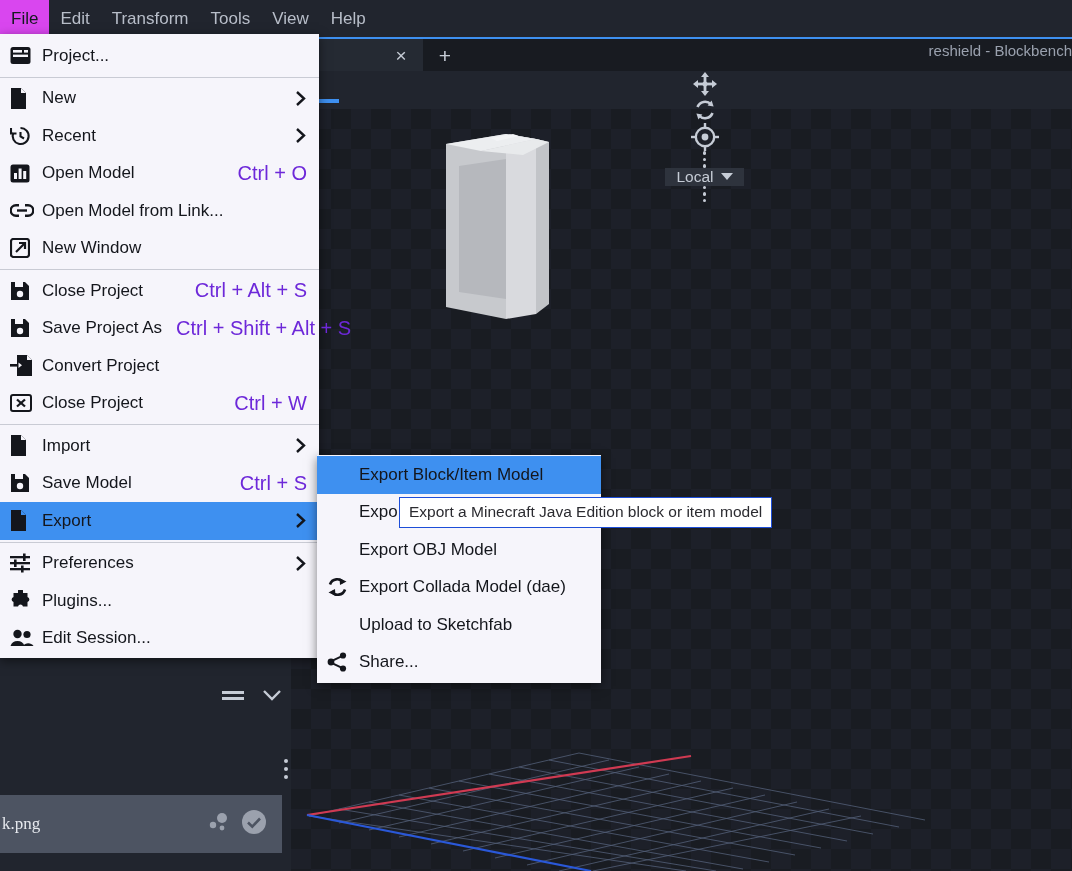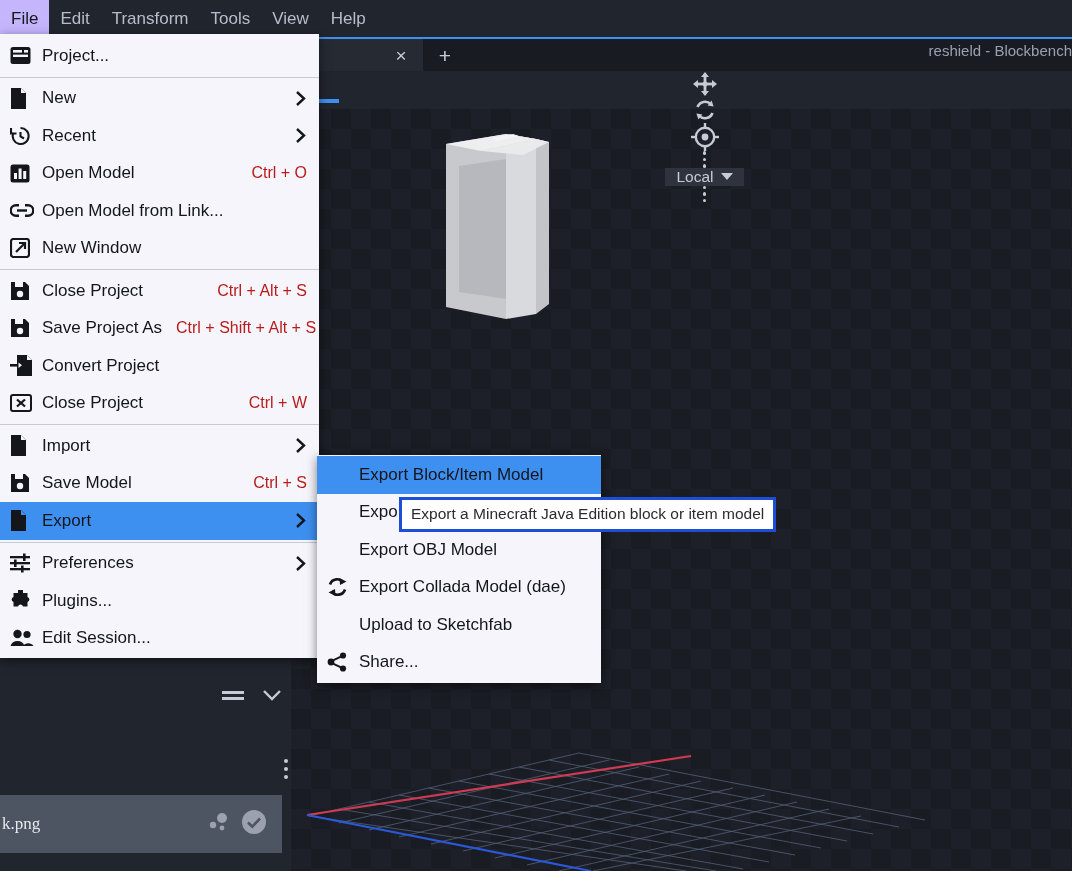--- a/index.html
+++ b/index.html
@@ -23,21 +23,21 @@
   .menubar { display: flex; align-items: stretch; height: 37px; }
   .menu-item {
     display: flex; align-items: center;
     padding: 0 11px;
     color: #b8bec9;
     font-size: 17px;
     line-height: 1;
     cursor: default;
     user-select: none;
   }
-  .menu-item.active { background: #c4b5fd; color: #14191f; }
+  .menu-item.active { background: #d946ef; color: #14191f; }
 
   .window-title {
     position: absolute; right: 0; top: 0; height: 37px;
     display: flex; align-items: center;
     padding-right: 0px;
     color: #9aa1ae;
     font-size: 15px;
     white-space: nowrap;
     overflow: hidden;
     margin-top: 32px;
@@ -172,21 +172,21 @@
     white-space: nowrap;
   }
   .mrow.sel { background: #3e90f0; }
   .mrow .mico {
     width: 32px; min-width: 32px; height: 22px;
     display: flex; align-items: center; justify-content: flex-start;
   }
   .mrow .mlabel { flex: 0 0 auto; }
   .mrow .mkey {
     margin-left: auto; padding-left: 14px;
-    color: #b91c1c; font-size: 16px;
+    color: #6d28d9; font-size: 20px;
   }
   .mrow .marrow {
     margin-left: auto; padding-left: 14px;
     display: flex; align-items: center;
   }
   .msep { height: 1px; background: #c9cbd4; margin: 2px 0; }
 
   
   .submenu {
     position: absolute; left: 317px; top: 455px; width: 284px;
@@ -194,21 +194,21 @@
     box-shadow: 0 3px 10px rgba(0,0,0,0.5);
     z-index: 61;
     padding: 1px 0 2px 0;
   }
   .submenu .mrow { }
 
   
   .tooltip {
     position: absolute; left: 399px; top: 497px;
     background: #ffffff;
-    border: 3px solid #1d4ed8;
+    border: 1px solid #1d4ed8;
     color: #2b2b30;
     font-size: 15.5px;
     padding: 5px 9px 6px 9px;
     white-space: nowrap;
     z-index: 70;
   }
 
   .blue-accent {
     position: absolute; left: 291px; top: 99px; width: 48px; height: 4px;
     background: #3e90f0; z-index: 6;

